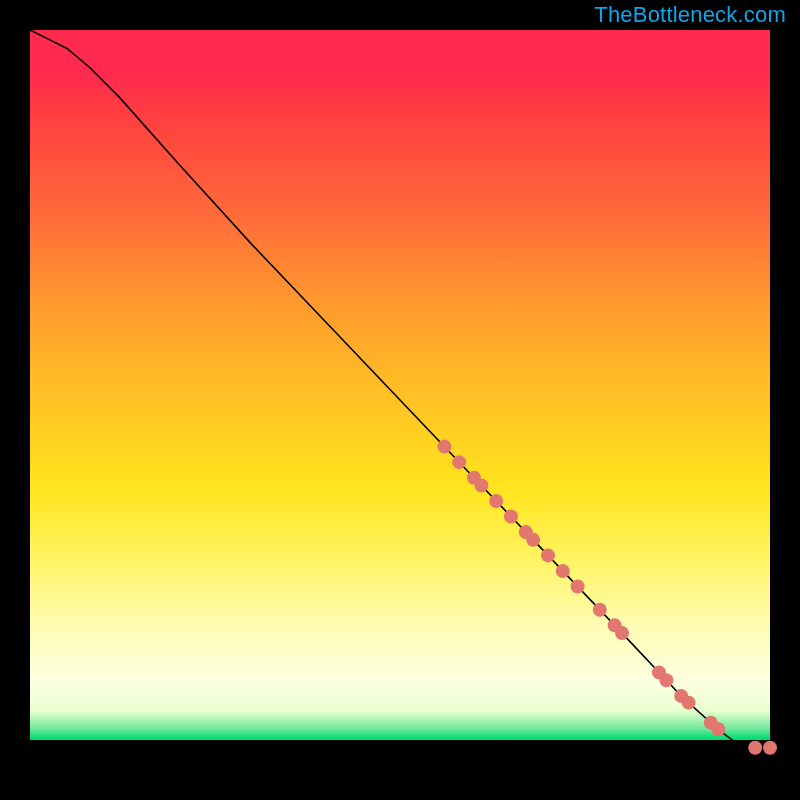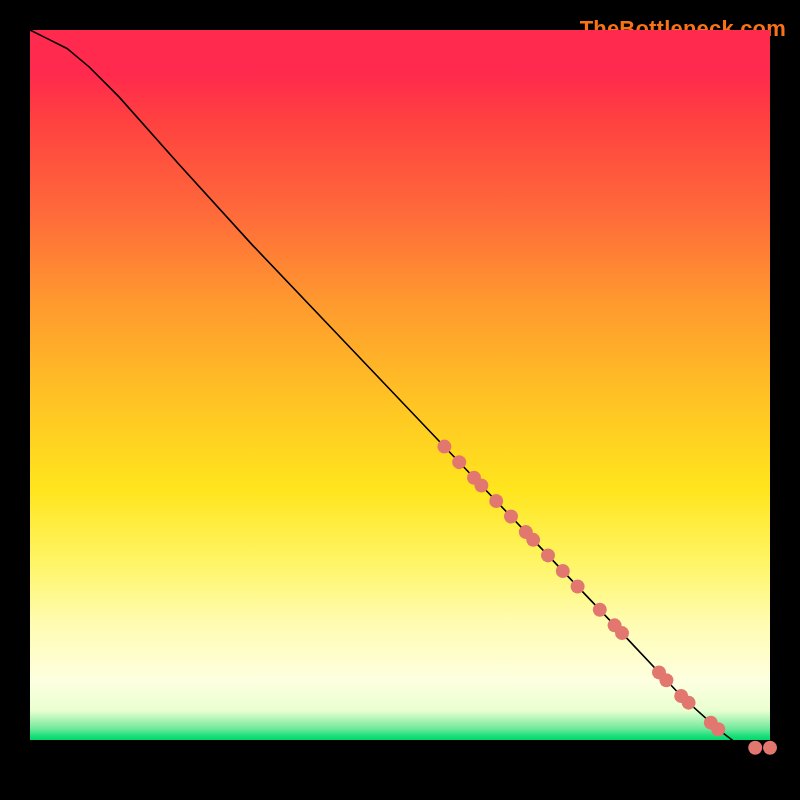--- a/index.html
+++ b/index.html
@@ -12,25 +12,25 @@
     font-family: Arial, Helvetica, sans-serif;
   }
   .frame {
     position: relative;
     width: 800px;
     height: 800px;
     background: #000;
   }
   .watermark {
     position: absolute;
-    top: 16px;
+    top: 2px;
     right: 14px;
-    color: #f97316;
+    color: #0ea5e9;
     font-size: 22px;
-    font-weight: 700;
+    font-weight: 400;
     letter-spacing: 0.2px;
   }
   .plot-area {
     position: absolute;
     left: 30px;
     top: 30px;
     width: 740px;
     height: 740px;
     
     background: linear-gradient(

